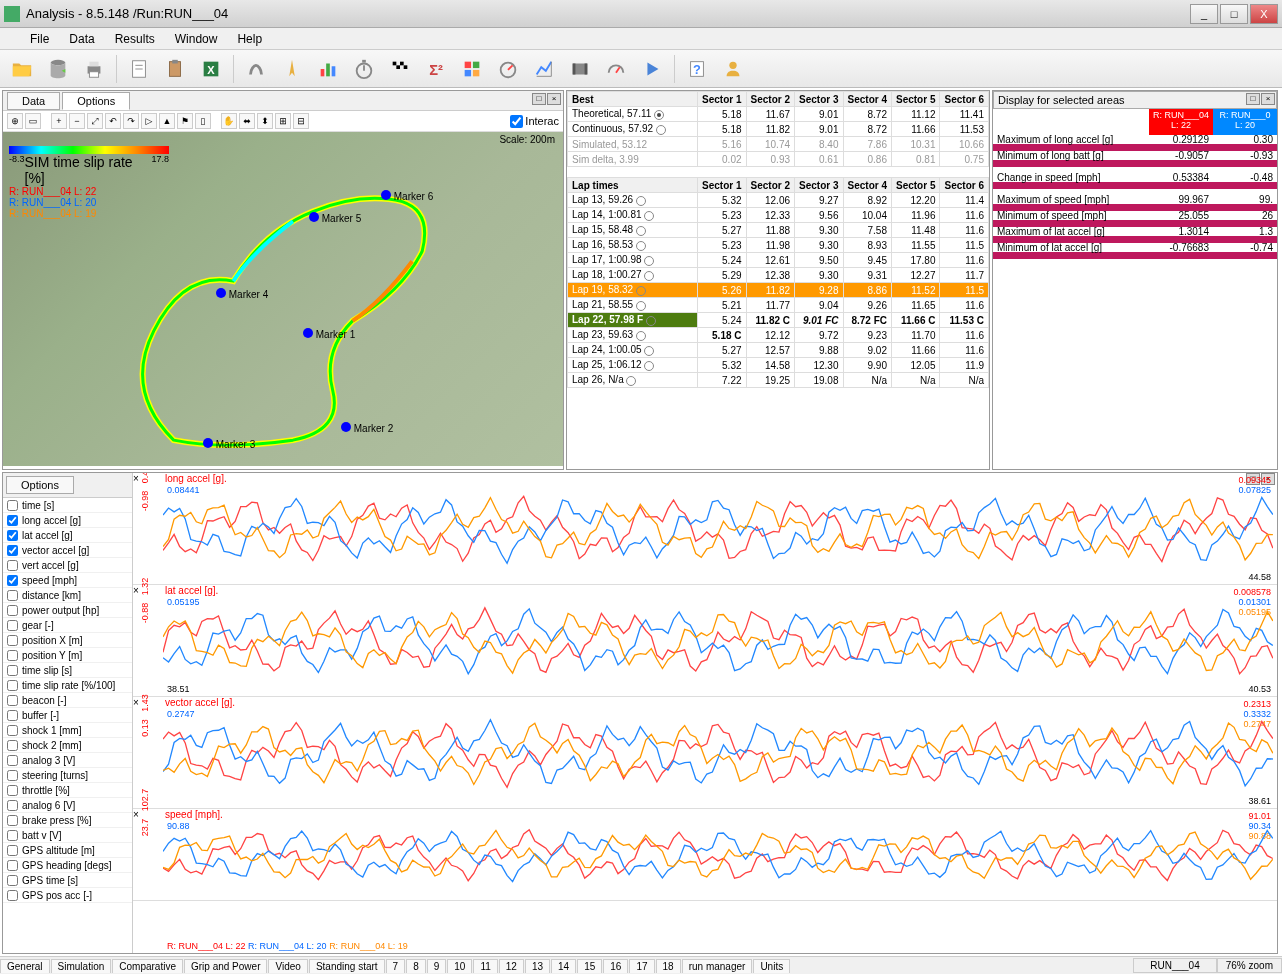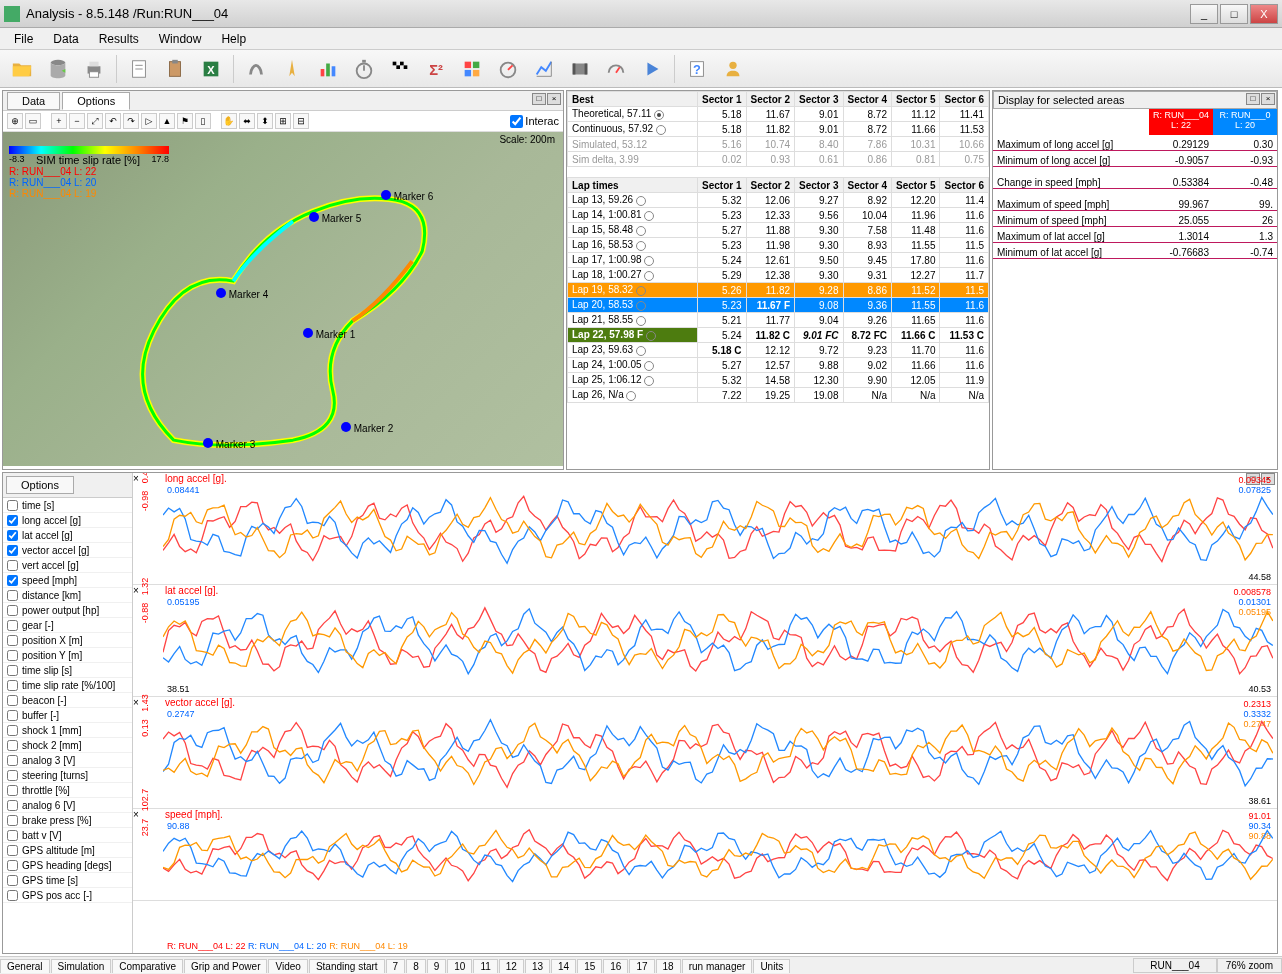--- a/index.html
+++ b/index.html
@@ -2,39 +2,39 @@
 <html><head>
 <meta charset="utf-8">
 <style>
 * { box-sizing: border-box; margin: 0; padding: 0; font-family: Tahoma, Arial, sans-serif; }
 body { background: #fff; font-size: 11px; color: #000; overflow: hidden; width: 1282px; height: 974px; }
 .titlebar { height: 28px; background: linear-gradient(#e8e8e8,#d0d0d0); border-bottom: 1px solid #aaa; display: flex; align-items: center; padding: 0 4px; }
 .titlebar .icon { width: 16px; height: 16px; background: #4a6; margin-right: 6px; }
 .titlebar .title { flex: 1; font-size: 13px; }
 .titlebar .wbtn { width: 28px; height: 20px; border: 1px solid #999; background: linear-gradient(#f8f8f8,#ddd); margin-left: 2px; text-align: center; line-height: 18px; font-size: 11px; }
 .titlebar .wbtn.close { background: linear-gradient(#e88,#c44); color: #fff; }
-.menubar { height: 22px; background: #f0f0f0; border-bottom: 1px solid #ccc; display: flex; align-items: center; padding: 0 4px; }
+.menubar { height: 22px; background: #f0f0f0; border-bottom: 1px solid #ccc; display: flex; align-items: center; padding: 0 20px; }
 .menubar span { padding: 2px 10px; font-size: 12px; }
 .toolbar { height: 38px; background: linear-gradient(#f8f8f8,#e8e8e8); border-bottom: 1px solid #bbb; display: flex; align-items: center; padding: 0 6px; gap: 4px; }
 .tbtn { width: 32px; height: 30px; border: 1px solid transparent; border-radius: 3px; display: flex; align-items: center; justify-content: center; }
 .tbtn svg { width: 22px; height: 22px; }
 .sep { width: 1px; height: 28px; background: #ccc; margin: 0 2px; }
 .main-grid { display: grid; grid-template-columns: 562px 424px 286px; grid-template-rows: 380px auto; gap: 2px; padding: 2px; height: calc(974px - 28px - 22px - 38px - 18px); }
 .panel { border: 1px solid #999; background: #fff; position: relative; overflow: hidden; }
 .panel-hdr { height: 20px; background: #f0f0f0; border-bottom: 1px solid #ccc; display: flex; align-items: center; padding: 0 4px; }
 .tab-btn { border: 1px solid #aaa; background: #f8f8f8; padding: 2px 14px; font-size: 11px; margin-right: 2px; }
 .tab-btn.active { background: #fff; border-bottom-color: #fff; }
 .mini-toolbar { display: flex; gap: 2px; padding: 2px 4px; border-bottom: 1px solid #ddd; align-items: center; }
 .mini-btn { width: 16px; height: 16px; border: 1px solid #ccc; background: #f8f8f8; font-size: 9px; line-height: 14px; text-align: center; }
 .map-area { position: relative; background: linear-gradient(135deg,#8a9a7a 0%,#9ab08a 30%,#a8b898 60%,#b0c0a0 100%); height: calc(100% - 44px); }
 .map-scale { position: absolute; top: 2px; right: 8px; font-size: 10px; }
 .map-legend { position: absolute; top: 14px; left: 6px; }
 .gradient-bar { width: 160px; height: 8px; background: linear-gradient(90deg,#00f,#0ff,#0f0,#ff0,#f80,#f00); }
 .legend-text { font-size: 9px; display: flex; justify-content: space-between; width: 160px; }
-.legend-label { font-size: 11px; color: #000; }
+.legend-label { font-size: 14px; color: #000; }
 .run-label { font-size: 10px; }
 .run-red { color: #f00; }
 .run-blue { color: #06f; }
 .run-orange { color: #f80; }
 .marker { position: absolute; font-size: 10px; color: #000; }
 .marker .dot { width: 10px; height: 10px; background: #00f; border-radius: 50%; display: inline-block; }
 .track-svg { position: absolute; top: 0; left: 0; width: 100%; height: 100%; pointer-events: none; }
 .win-icons { position: absolute; top: 2px; right: 2px; display: flex; gap: 1px; }
 .win-icon { width: 14px; height: 12px; background: #ddd; border: 1px solid #888; font-size: 8px; line-height: 10px; text-align: center; }
 .data-table { width: 100%; border-collapse: collapse; font-size: 10px; }
@@ -47,21 +47,21 @@
 .data-table td.sim { color: #999; }
 .radio { width: 10px; height: 10px; border: 1px solid #888; border-radius: 50%; display: inline-block; vertical-align: middle; }
 .radio.on::after { content: ''; display: block; width: 4px; height: 4px; background: #444; border-radius: 50%; margin: 2px; }
 .scroll-area { overflow: auto; }
 .stats-header { display: flex; height: 18px; }
 .stats-header select { flex: 1; font-size: 11px; border: 1px solid #aaa; }
 .stats-cols { display: flex; height: 26px; }
 .stats-col-label { flex: 1; background: #fff; }
 .stats-col-red { width: 64px; background: #f00; color: #fff; font-size: 9px; padding: 1px 2px; text-align: center; }
 .stats-col-blue { width: 64px; background: #08f; color: #fff; font-size: 9px; padding: 1px 2px; text-align: center; }
-.stats-row { display: flex; border-bottom: 1px solid #be185d; font-size: 10px; height: 16px; align-items: flex-end; }
+.stats-row { display: flex; border-bottom: 7px solid #be185d; font-size: 10px; height: 16px; align-items: center; }
 .stats-row .label { flex: 1; padding-left: 4px; }
 .stats-row .val { width: 64px; text-align: right; padding-right: 4px; }
 .stats-gap { height: 6px; }
 .charts-panel { grid-column: 1 / 4; display: flex; }
 .chart-sidebar { width: 130px; border-right: 1px solid #ccc; }
 .chart-sidebar .opt-hdr { padding: 3px; border-bottom: 1px solid #ccc; background: #f0f0f0; }
 .chart-opt { display: flex; align-items: center; padding: 1px 4px; font-size: 10px; height: 15px; border-bottom: 1px solid #f0f0f0; }
 .chart-opt input { margin-right: 4px; width: 11px; height: 11px; }
 .charts-area { flex: 1; position: relative; background: #fff; }
 .chart-row { position: relative; border-bottom: 1px solid #ddd; }
@@ -421,29 +421,20 @@
             </tr>
             <tr class="hl-orange">
               <td class="left">Lap 19, 58.32 <span class="radio"></span></td>
               <td>5.26</td>
               <td>11.82</td>
               <td>9.28</td>
               <td>8.86</td>
               <td>11.52</td>
               <td>11.5</td>
             </tr>
-            <tr class="hl-blue">
-              <td class="left">Lap 20, 58.53 <span class="radio"></span></td>
-              <td>5.23</td>
-              <td style="font-weight: bold;">11.67 F</td>
-              <td>9.08</td>
-              <td>9.36</td>
-              <td>11.55</td>
-              <td>11.6</td>
-            </tr>
             <tr>
               <td class="left">Lap 21, 58.55 <span class="radio"></span></td>
               <td>5.21</td>
               <td>11.77</td>
               <td>9.04</td>
               <td>9.26</td>
               <td>11.65</td>
               <td>11.6</td>
             </tr>
             <tr class="hl-red">
@@ -509,21 +500,21 @@
       <div class="stats-col-red">R: RUN___04 L: 22</div>
       <div class="stats-col-blue">R: RUN___0 L: 20</div>
     </div>
     <div id="stats-rows">
         <div class="stats-row">
           <div class="label">Maximum of long accel [g]</div>
           <div class="val">0.29129</div>
           <div class="val">0.30</div>
         </div>
         <div class="stats-row">
-          <div class="label">Minimum of long accel [g]</div>
+          <div class="label">Minimum of long batt [g]</div>
           <div class="val">-0.9057</div>
           <div class="val">-0.93</div>
         </div>
         <div class="stats-gap"></div>
         <div class="stats-row">
           <div class="label">Change in speed [mph]</div>
           <div class="val">0.53384</div>
           <div class="val">-0.48</div>
         </div>
         <div class="stats-gap"></div>

